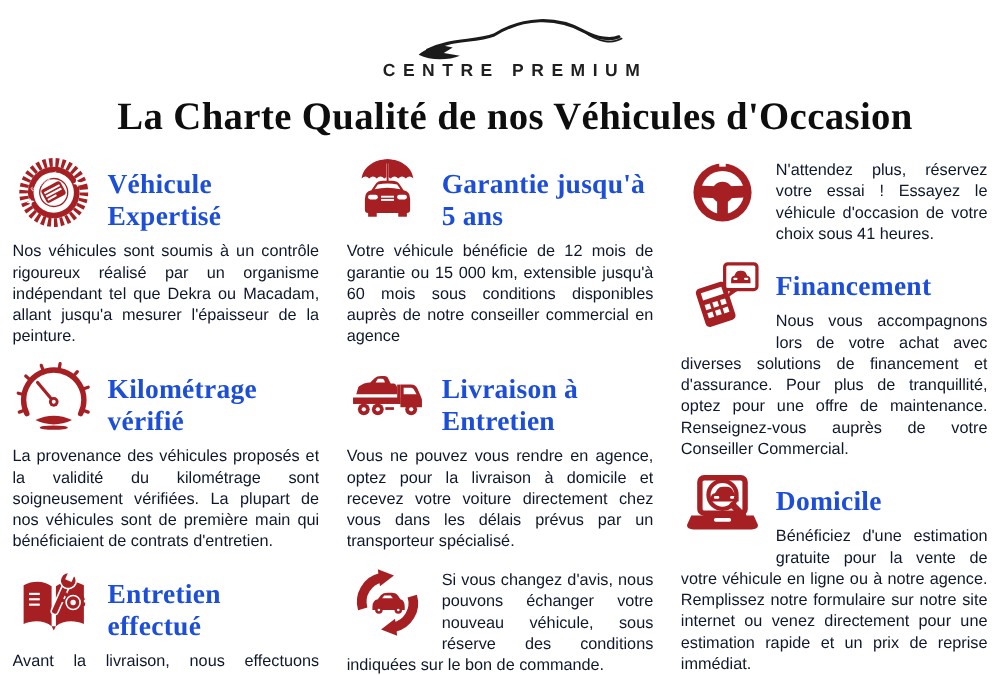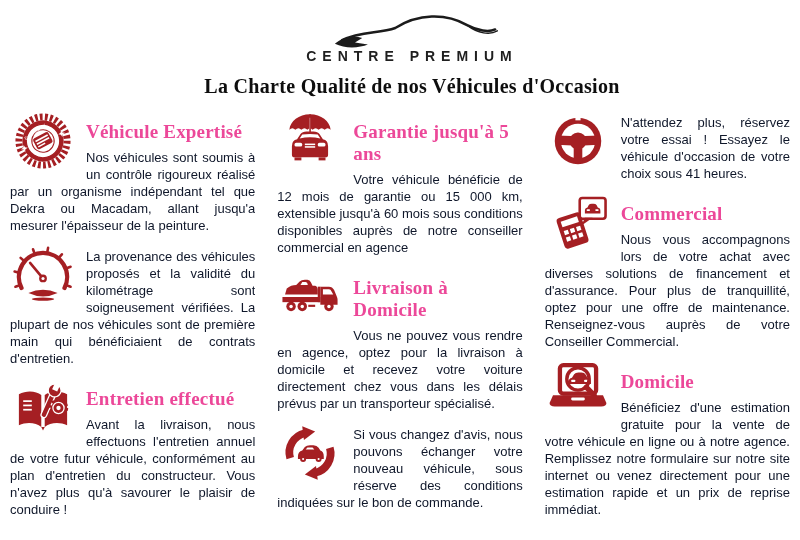--- a/index.html
+++ b/index.html
@@ -10,36 +10,36 @@
   }
   .page{width:800px;height:540px;}
   header{text-align:center;padding-top:5px;padding-left:24px;}
   .logo-car svg{width:225px;height:46px;display:block;margin:0 auto;}
   .logo-text{
     font-size:14px;letter-spacing:6px;color:#1f1f1f;font-weight:600;
     margin-top:-3px;
   }
   .title{
     font-family:"Liberation Serif", serif;
-    font-size:20px;font-weight:700;color:#0e0e0e;
+    font-size:31px;font-weight:700;color:#0e0e0e;
     margin:11px 0 4px;letter-spacing:.3px;
   }
   .grid{
     display:grid;grid-template-columns:1fr 1fr 1fr;
     column-gap:22px;padding:6px 10px 0 10px;
   }
   .feature{margin-bottom:8px;overflow:hidden;}
   .ficon{
     float:left;width:66px;height:62px;margin:2px 10px 2px 0;
     color:#a51f23;
   }
   .ficon svg{width:100%;height:100%;display:block;}
   .ftitle{
     font-family:"Liberation Serif", serif;
-    font-size:19px;font-weight:700;color:#ec4899;
+    font-size:22px;font-weight:700;color:#1d4ed8;
     margin:0;padding-top:13px;letter-spacing:.2px;
   }
   .ftext{
     font-size:13px;line-height:17px;text-align:justify;
     margin:6px 0 0 0;color:#0f172a;
   }
 </style>
 </head>
 <body>
 
@@ -101,20 +101,21 @@
               <line x1="8.8" y1="47.9" x2="4" y2="49.6"></line>
               <line x1="63.3" y1="47.9" x2="68" y2="49.6"></line>
             </g>
             <line x1="36" y1="40" x2="21" y2="22" stroke="currentColor" stroke-width="3" stroke-linecap="round"></line>
             <circle cx="36" cy="40" r="4.5" fill="currentColor"></circle>
             <circle cx="36" cy="40" r="1.8" fill="#fff"></circle>
             <path d="M19,57 Q36,49 53,57 Q36,65 19,57 Z" fill="currentColor"></path>
             <ellipse cx="36" cy="64" rx="13" ry="2" fill="currentColor"></ellipse>
           </svg>
         </span>
+        <h3 class="ftitle">Kilométrage vérifié</h3>
         <p class="ftext">La provenance des véhicules proposés et la validité du kilométrage sont soigneusement vérifiées. La plupart de nos véhicules sont de première main qui bénéficiaient de contrats d'entretien.</p>
       </section>
 
       <section class="feature">
         <span class="ficon">
           <svg viewBox="0 0 72 72" aria-hidden="true">
             <path d="M8,20 C17,15 28,16 34,21 L34,58 C28,53 17,52 8,56 Z" fill="currentColor"></path>
             <path d="M64,20 C55,15 44,16 38,21 L38,58 C44,53 55,52 64,56 Z" fill="currentColor"></path>
             <path d="M34,58 L36,62 L38,58 Z" fill="currentColor"></path>
             <rect x="13" y="27" width="10" height="2" fill="#fff"></rect>
@@ -168,21 +169,21 @@
             <path d="M51,27 L58,27 Q60,27 61,29.5 L63,33 L51,33 Z" fill="#fff"></path>
             <circle cx="14" cy="47" r="5.5" fill="currentColor"></circle>
               <circle cx="14" cy="47" r="2" fill="#fff"></circle>
             <circle cx="27" cy="47" r="5.5" fill="currentColor"></circle>
               <circle cx="27" cy="47" r="2" fill="#fff"></circle>
             <circle cx="58" cy="47" r="5.5" fill="currentColor"></circle>
               <circle cx="58" cy="47" r="2" fill="#fff"></circle>
             <rect x="34" y="45" width="8" height="2.5" fill="currentColor"></rect>
           </svg>
         </span>
-        <h3 class="ftitle">Livraison à Domicile</h3>
+        <h3 class="ftitle">Livraison à Entretien</h3>
         <p class="ftext">Vous ne pouvez vous rendre en agence, optez pour la livraison à domicile et recevez votre voiture directement chez vous dans les délais prévus par un transporteur spécialisé.</p>
       </section>
 
       <section class="feature">
         <span class="ficon">
           <svg viewBox="0 0 72 72" aria-hidden="true">
             <path d="M13,42 A23,23 0 0 1 30,13" fill="none" stroke="currentColor" stroke-width="9"></path>
             <path d="M27,5 L42,11 L29,21 Z" fill="currentColor"></path>
             <path d="M59,30 A23,23 0 0 1 42,59" fill="none" stroke="currentColor" stroke-width="9"></path>
             <path d="M45,67 L30,61 L43,51 Z" fill="currentColor"></path>
@@ -229,21 +230,21 @@
               <rect x="27" y="50" width="5" height="5" fill="#fff"></rect>
               <rect x="34.5" y="50" width="5" height="5" fill="#fff"></rect>
             </g>
             <rect x="38" y="7" width="30" height="24" rx="3" fill="#fff" stroke="currentColor" stroke-width="3"></rect>
             <path d="M44,30 L40,39 L53,30 Z" fill="currentColor"></path>
             <path d="M44,22 Q44,18.5 47,18 L48.5,15 Q49.5,13.5 52,13.5 L54,13.5 Q56.5,13.5 57.5,15 L59,18 Q62,18.5 62,22 L62,25 L44,25 Z" fill="currentColor"></path>
             <rect x="46" y="20" width="4" height="2" rx="1" fill="#fff"></rect>
             <rect x="56" y="20" width="4" height="2" rx="1" fill="#fff"></rect>
           </svg>
         </span>
-        <h3 class="ftitle">Commercial</h3>
+        <h3 class="ftitle">Financement</h3>
         <p class="ftext">Nous vous accompagnons lors de votre achat avec diverses solutions de financement et d'assurance. Pour plus de tranquillité, optez pour une offre de maintenance. Renseignez-vous auprès de votre Conseiller Commercial.</p>
       </section>
 
       <section class="feature">
         <span class="ficon">
           <svg viewBox="0 0 72 72" aria-hidden="true">
             <rect x="15" y="6" width="42" height="33" rx="4" fill="#fff" stroke="currentColor" stroke-width="5"></rect>
             <path d="M25,26 Q25,21 29,20.5 L31.5,16.5 Q33,14.5 36.5,14.5 L40,14.5 Q43.5,14.5 45,17 L47,20.5 Q51,21 51,26 L51,28 L25,28 Z" fill="currentColor"></path>
             <rect x="28" y="23" width="5" height="2.5" rx="1.2" fill="#fff"></rect>
             <rect x="43" y="23" width="5" height="2.5" rx="1.2" fill="#fff"></rect>

